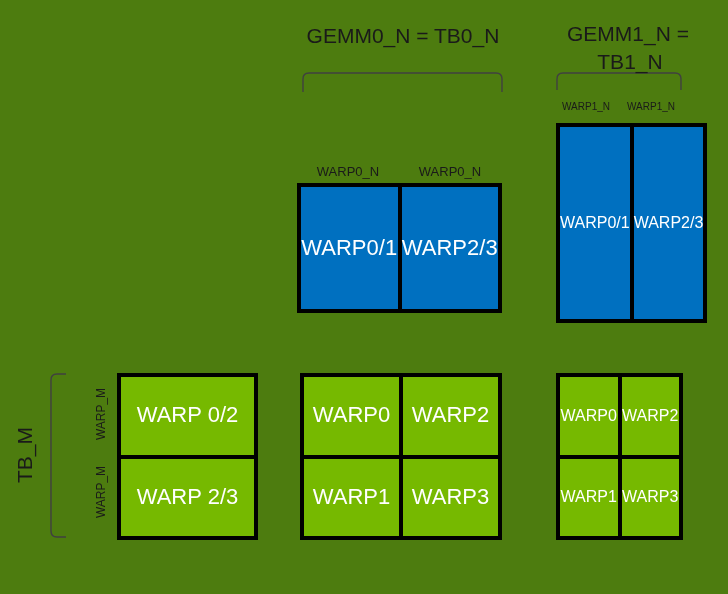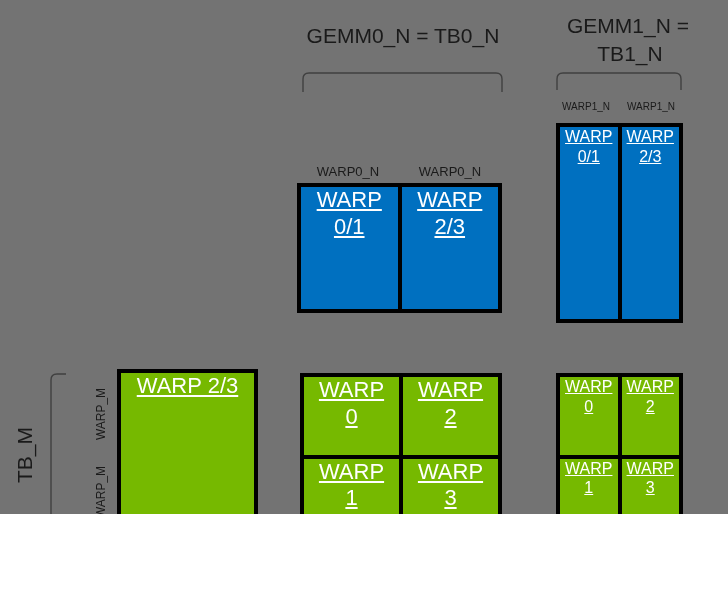--- a/index.html
+++ b/index.html
@@ -1,19 +1,19 @@
 <!DOCTYPE html>
 <html><head>
 <meta charset="utf-8">
 <style>
   html,body{margin:0;padding:0;background:#ffffff;}
   .canvas{
     position:relative;
-    width:728px;height:514px;
-    background:#737373;
+    width:728px;height:594px;
+    background:#4d7c0f;
     font-family:"Liberation Sans", sans-serif;
     overflow:hidden;
   }
   .abs{position:absolute;}
   .title{
     color:#1a1a1a;
     font-size:21px;
     letter-spacing:0px;
     white-space:nowrap;
   }
@@ -31,27 +31,27 @@
   }
   .rot{
     transform:translate(-50%,-50%) rotate(-90deg);
     transform-origin:center center;
     white-space:nowrap;
   }
   .box-row{display:flex;}
   .cell{
     flex:1;
     display:flex;
-    flex-direction:column;
+    flex-direction:row;
     align-items:center;
+    justify-content:center;
     color:#ffffff;
     text-align:center;
     border:4px solid #000000;
     box-sizing:border-box;
-    text-decoration:underline;
   }
   .cell.blue{background:#0070C0;}
   .cell.green{background:#76B900;}
   .overlap-left{margin-left:-4px;}
   .overlap-top{margin-top:-4px;}
   .cell .l1,.cell .l2{display:block;line-height:1.22;}
   .font-big{font-size:22px;}
   .font-small{font-size:16px;}
   .grid2{display:flex;flex-direction:column;}
   .grid2 .box-row{flex:1;}
@@ -77,21 +77,21 @@
     <div class="cell blue font-big">
       <span class="l1">WARP</span>
       <span class="l2">0/1</span>
     </div>
     <div class="cell blue font-big overlap-left">
       <span class="l1">WARP</span>
       <span class="l2">2/3</span>
     </div>
   </div>
 
-  <div class="abs title" style="left:567px;top:12px;line-height:28px;">
+  <div class="abs title" style="left:567px;top:20px;line-height:28px;">
     <div>GEMM1_N =</div>
     <div style="padding-left:4px;text-align:center;">TB1_N</div>
   </div>
 
   <div class="abs tiny-label" style="left:553px;top:101px;width:66px;">WARP1_N</div>
   <div class="abs tiny-label" style="left:618px;top:101px;width:66px;">WARP1_N</div>
 
   <div class="abs box-row" style="left:556px;top:123px;width:127px;height:200px;">
     <div class="cell blue font-small">
       <span class="l1">WARP</span>
@@ -102,20 +102,23 @@
       <span class="l2">2/3</span>
     </div>
   </div>
 
   <div class="abs title rot" style="left:25px;top:455px;font-size:21px;">TB_M</div>
 
   <div class="abs small-label rot" style="left:101px;top:414px;">WARP_M</div>
   <div class="abs small-label rot" style="left:101px;top:492px;">WARP_M</div>
 
   <div class="abs grid2" style="left:117px;top:373px;width:141px;height:167px;">
+    <div class="cell green font-big">
+      <span class="l1">WARP 0/2</span>
+    </div>
     <div class="cell green font-big overlap-top">
       <span class="l1">WARP 2/3</span>
     </div>
   </div>
 
   <div class="abs grid2" style="left:300px;top:373px;width:202px;height:167px;">
     <div class="box-row">
       <div class="cell green font-big">
         <span class="l1">WARP</span>
         <span class="l2">0</span>

